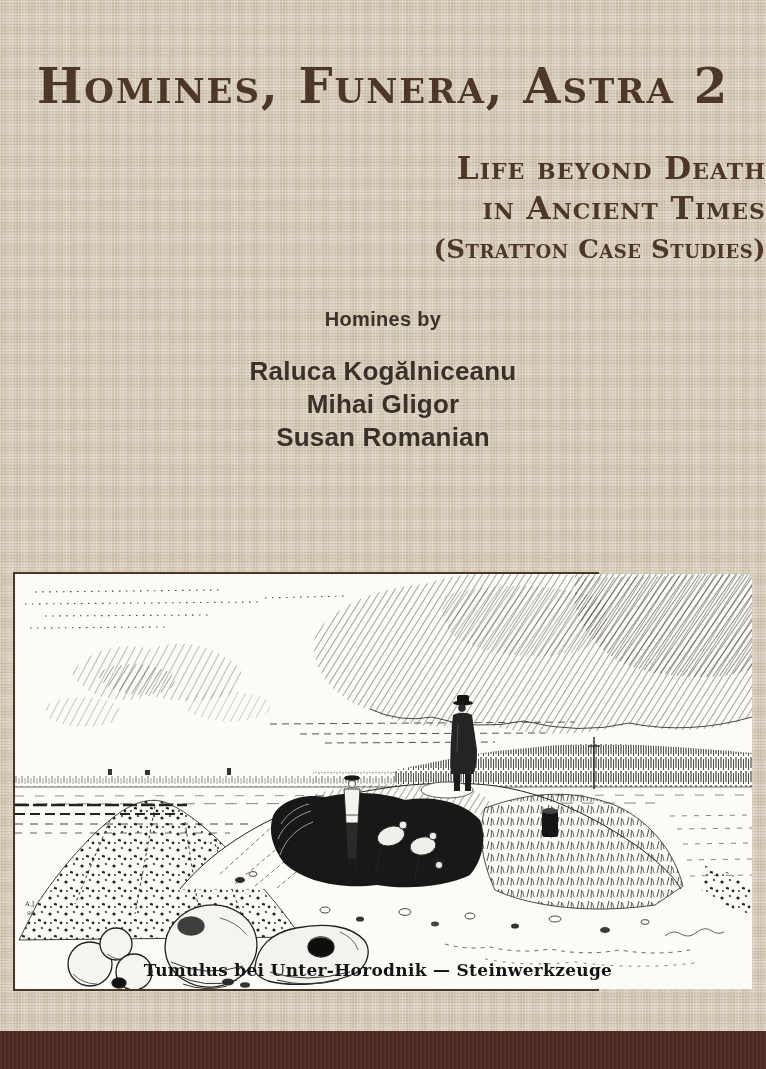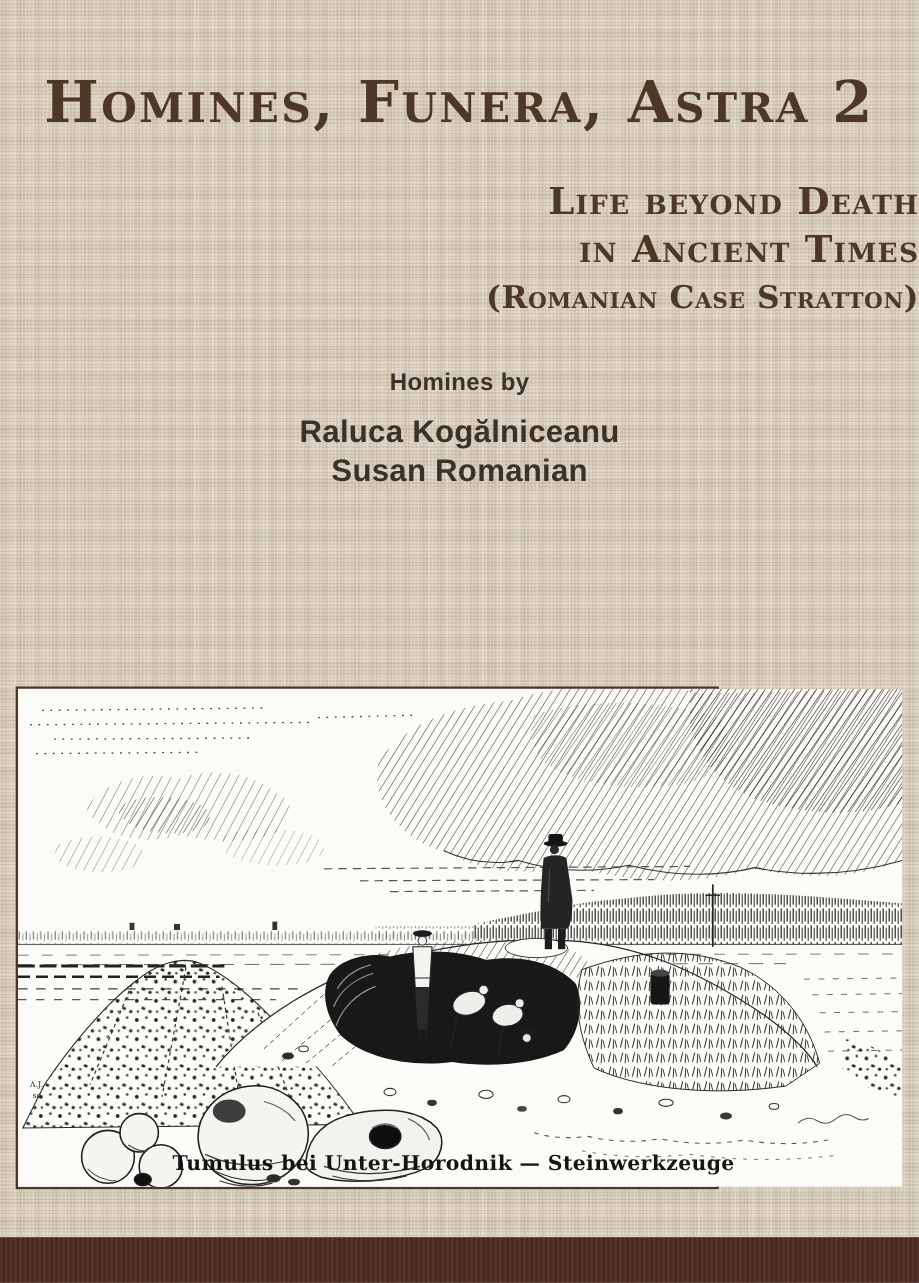--- a/index.html
+++ b/index.html
@@ -29,21 +29,21 @@
     font-family:"DejaVu Serif","Liberation Serif",serif;
     font-variant:small-caps;font-weight:600;color:#4d3827;
   }
   .subtitle .l1,.subtitle .l2{font-size:31px;line-height:40px;letter-spacing:1px;}
   .subtitle .l3{font-size:26px;line-height:38px;letter-spacing:.5px;margin-top:2px;}
   .editedby{
     position:absolute;top:308px;left:0;width:100%;text-align:center;
     font-size:20px;font-weight:bold;color:#3a322b;letter-spacing:.3px;
   }
   .editors{
-    position:absolute;top:343px;left:0;width:100%;text-align:center;
+    position:absolute;top:355px;left:0;width:100%;text-align:center;
     font-size:26px;font-weight:bold;color:#39312a;line-height:33px;letter-spacing:.2px;
   }
   .engraving{
     position:absolute;left:13px;top:572px;width:586px;height:419px;
     box-sizing:border-box;border:2px solid #4b3626;background:#fcfbf7;
   }
   .engraving svg{display:block;width:737px;height:415px;}
   .caption{
     position:absolute;bottom:9px;left:50%;
     transform:translateX(calc(-50% + 72px));
@@ -60,27 +60,28 @@
 </head>
 <body>
 
 <div class="cover">
 
   <h1 class="title">Homines, Funera, Astra 2</h1>
 
   <div class="subtitle">
     <div class="l1">Life beyond Death</div>
     <div class="l2">in Ancient Times</div>
-    <div class="l3">(Romanian Case Stratton)</div>
+    <div class="l3">(Stratton Case Studies)</div>
   </div>
 
   <div class="editedby">Homines by</div>
 
   <div class="editors">
     <div>Raluca Kogălniceanu</div>
+    <div>Mihai Gligor</div>
     <div>Susan Romanian</div>
   </div>
 
   <figure class="engraving" style="margin:0">
     <svg viewBox="0 0 737 415">
       <defs>
         <pattern id="hatchDark" width="5" height="5" patternUnits="userSpaceOnUse" patternTransform="rotate(35)">
           <line x1="0" y1="0" x2="0" y2="5" stroke="#1f1f1f" stroke-width="1.1"></line>
         </pattern>
         <pattern id="hatchMed" width="6" height="6" patternUnits="userSpaceOnUse" patternTransform="rotate(32)">

